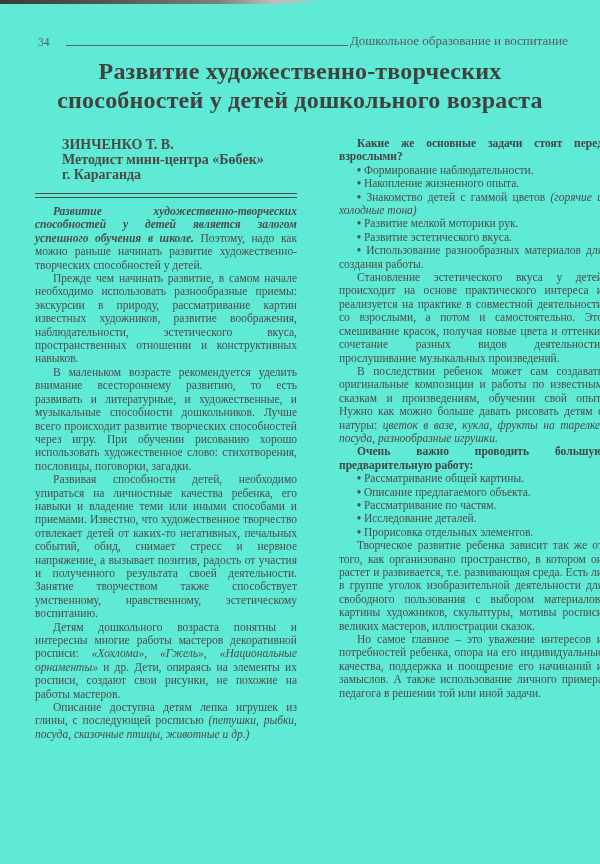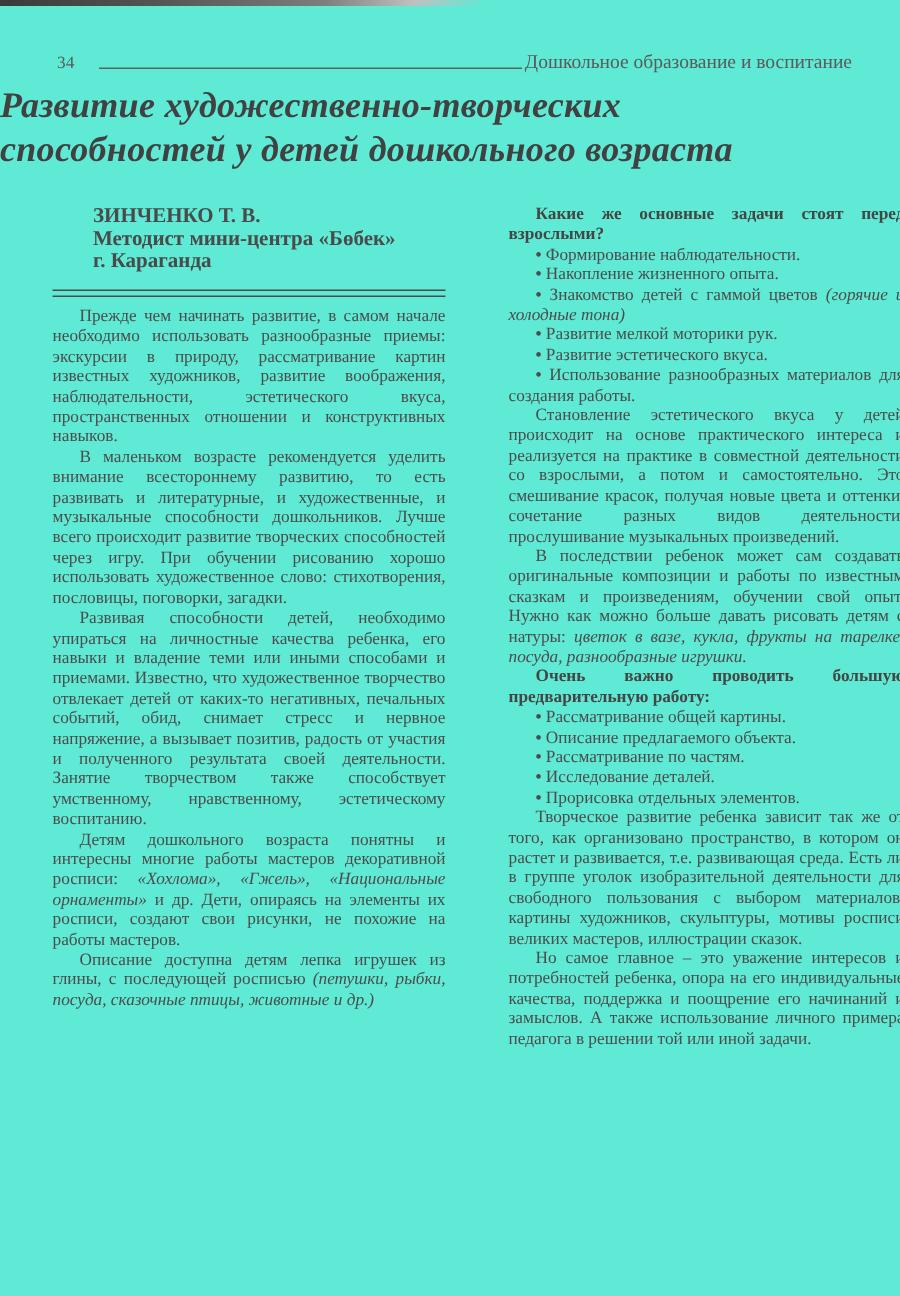--- a/index.html
+++ b/index.html
@@ -14,24 +14,23 @@
     background:linear-gradient(90deg,#3a3a3a 0%,#555 18%,#7d7d7d 36%,#c0c0c0 46%,rgba(253,253,253,0) 54%);
   }
   .page-head {
     position:absolute; top:33px; left:38px; right:32px;
     display:flex; align-items:flex-end;
   }
   .page-num { font-size:11.5px; color:#5a5a5a; padding-bottom:1px; }
   .head-rule { flex:1; border-bottom:1.5px solid #606060; margin:0 2px 3px 16px; }
   .head-journal { font-size:13px; color:#5a5a5a; white-space:nowrap; }
   .article-title {
-    position:absolute; top:57px; left:0; right:0; text-align:left;
+    position:absolute; top:57px; left:0; right:0; text-align:center;
     font-weight:bold; font-size:24px; line-height:29px; color:#414141;
     letter-spacing:0.2px;
-    font-style:italic;
   }
   .col { position:absolute; top:137px; }
   .col-left  { left:35px;  width:262px; }
   .col-right { left:303px; width:264px;margin-left:36px; }
   .author-block {
     font-weight:bold; font-size:14px; line-height:15px;
     color:#4a4a4a; margin-left:27px; margin-bottom:11px;
   }
   .double-rule {
     height:5px; border-top:1.8px solid #4a4a4a; border-bottom:1.8px solid #4a4a4a;
@@ -66,20 +65,21 @@
   </div>
 
   <div class="col col-left">
     <div class="author-block">
       <div>ЗИНЧЕНКО Т. В.</div>
       <div>Методист мини-центра «Бөбек»</div>
       <div>г. Караганда</div>
     </div>
     <div class="double-rule"></div>
     <div class="col-body" id="left-body">
+        <p class="para paragraph"><span class="seg-bolditalic">Развитие художественно-творческих способностей у детей является залогом успешного обучения в школе.</span><span class="seg-normal"> Поэтому, надо как можно раньше начинать развитие художественно-творческих способностей у детей.</span></p>
         <p class="para paragraph"><span class="seg-normal">Прежде чем начинать развитие, в самом начале необходимо использовать разнообразные приемы: экскурсии в природу, рассматривание картин известных художников, развитие воображения, наблюдательности, эстетического вкуса, пространственных отношении и конструктивных навыков.</span></p>
         <p class="para paragraph"><span class="seg-normal">В маленьком возрасте рекомендуется уделить внимание всестороннему развитию, то есть развивать и литературные, и художественные, и музыкальные способности дошкольников. Лучше всего происходит развитие творческих способностей через игру. При обучении рисованию хорошо использовать художественное слово: стихотворения, пословицы, поговорки, загадки.</span></p>
         <p class="para paragraph"><span class="seg-normal">Развивая способности детей, необходимо упираться на личностные качества ребенка, его навыки и владение теми или иными способами и приемами. Известно, что художественное творчество отвлекает детей от каких-то негативных, печальных событий, обид, снимает стресс и нервное напряжение, а вызывает позитив, радость от участия и полученного результата своей деятельности. Занятие творчеством также способствует умственному, нравственному, эстетическому воспитанию.</span></p>
         <p class="para paragraph"><span class="seg-normal">Детям дошкольного возраста понятны и интересны многие работы мастеров декоративной росписи: </span><span class="seg-italic">«Хохлома», «Гжель», «Национальные орнаменты»</span><span class="seg-normal"> и др. Дети, опираясь на элементы их росписи, создают свои рисунки, не похожие на работы мастеров.</span></p>
         <p class="para paragraph"><span class="seg-normal">Описание доступна детям лепка игрушек из глины, с последующей росписью </span><span class="seg-italic">(петушки, рыбки, посуда, сказочные птицы, животные и др.)</span></p>
       </div>
   </div>
 
   <div class="col col-right">
     <div class="col-body" id="right-body">

